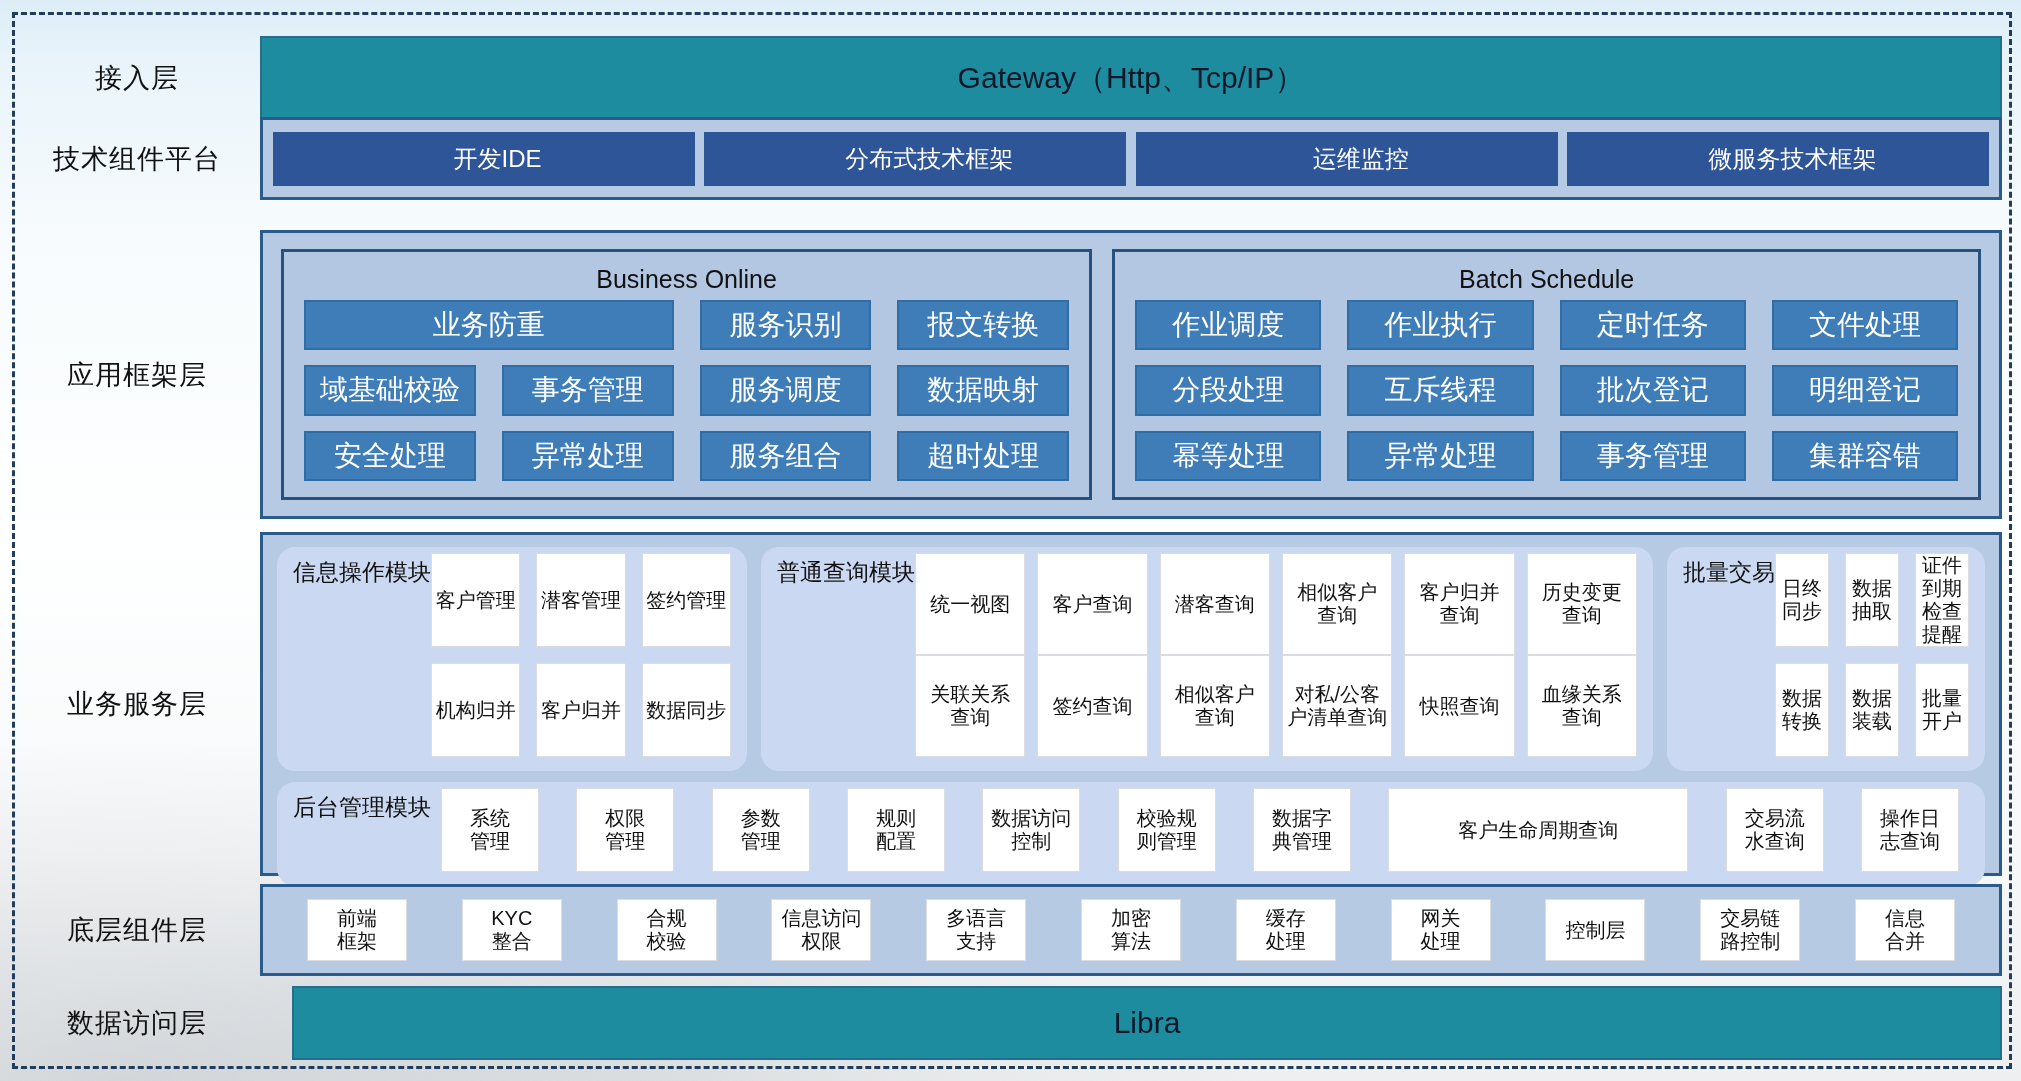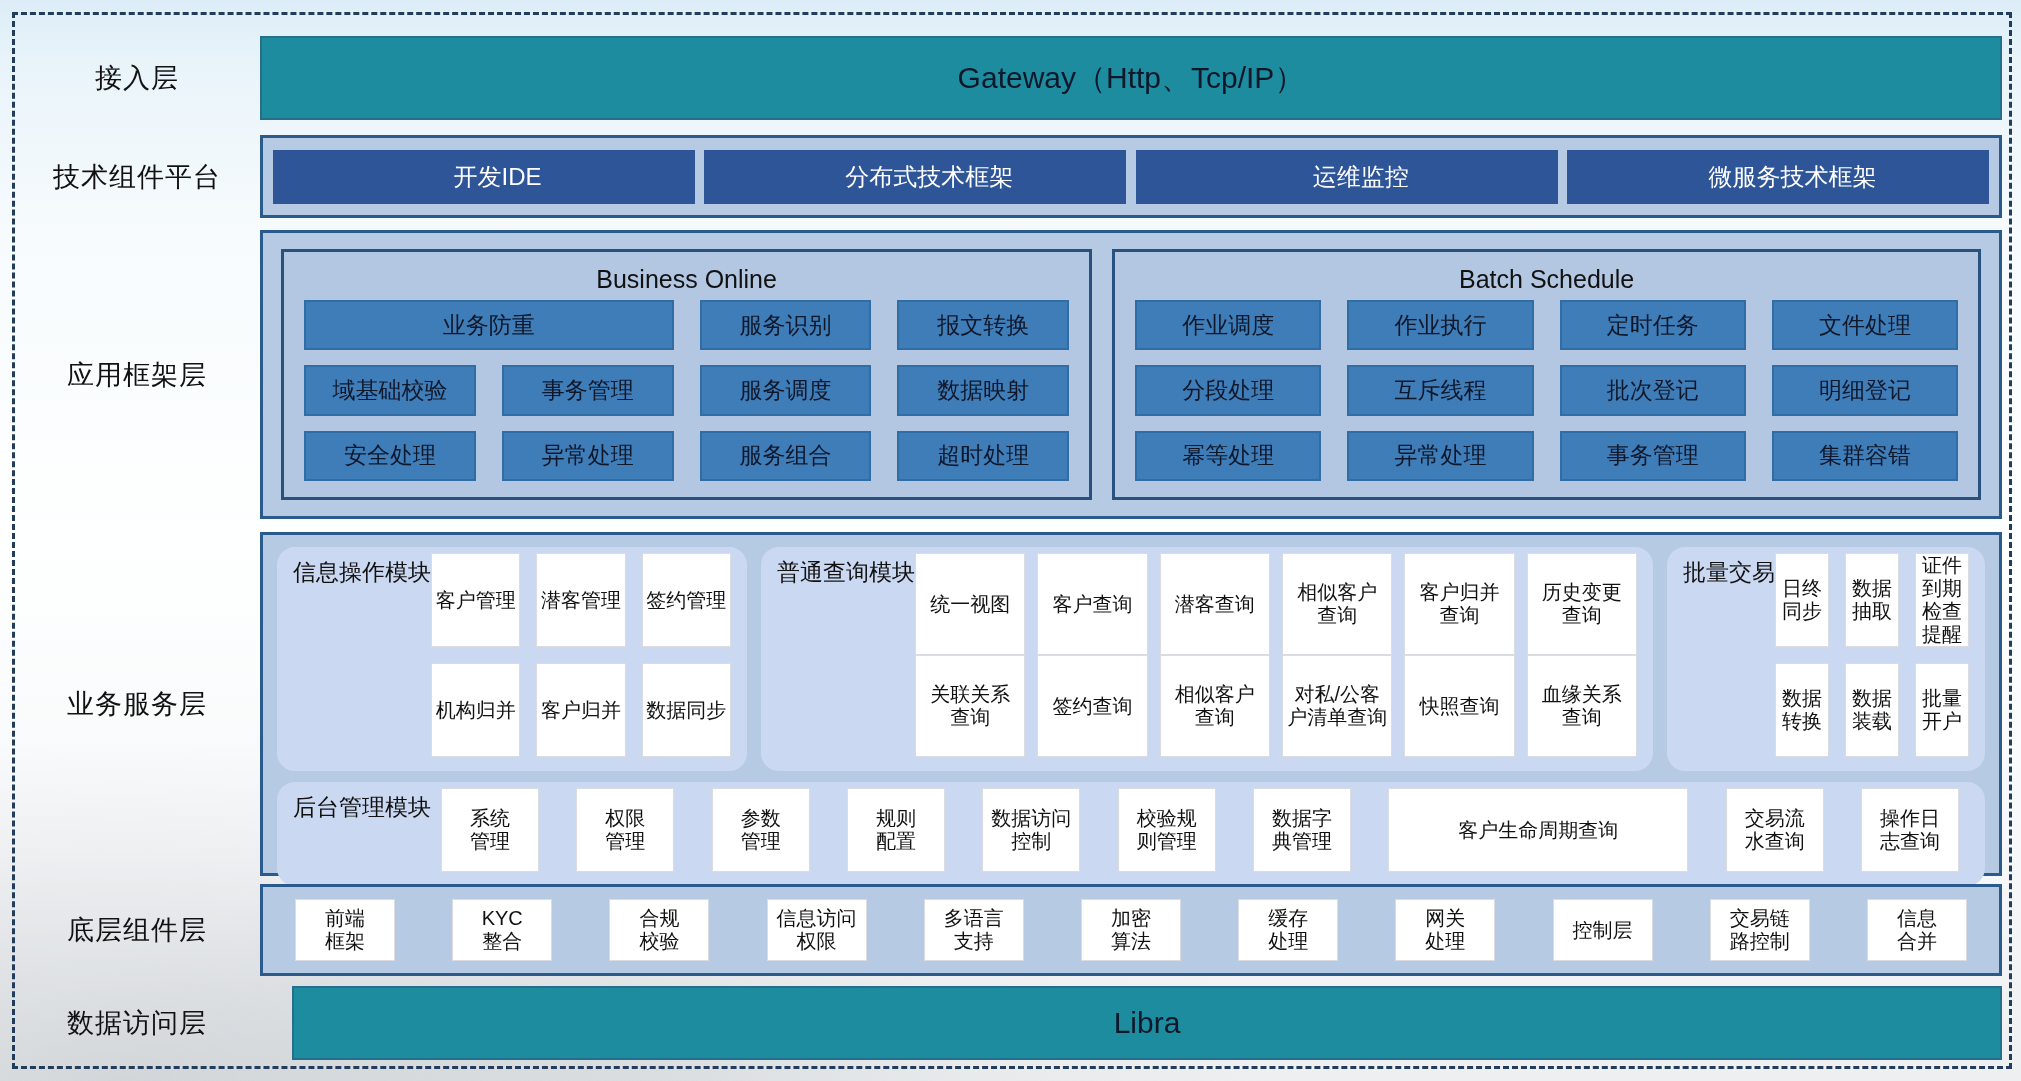--- a/index.html
+++ b/index.html
@@ -29,22 +29,22 @@
   
   .app-inner{display:flex;gap:20px;height:100%;box-sizing:border-box;padding:16px 18px;}
   .sub-box{border:3px solid #29517E;background:#B3C6E2;box-sizing:border-box;
     display:flex;flex-direction:column;padding:6px 20px 16px;}
   .sub-box.bo{flex:0.93;}
   .sub-box.bs{flex:1;}
   .box-title{height:42px;display:flex;align-items:center;justify-content:center;
     font-size:25px;color:#111;}
   .blue-grid{flex:1;display:grid;grid-template-columns:repeat(4,1fr);
     grid-template-rows:repeat(3,1fr);gap:15px 26px;}
-  .blue-cell{background:#3F7DB8;border:2px solid #2F6DA4;box-sizing:border-box;color:#0f172a;
-    display:flex;align-items:center;justify-content:center;font-size:23px;}
+  .blue-cell{background:#3F7DB8;border:2px solid #2F6DA4;box-sizing:border-box;color:#ffffff;
+    display:flex;align-items:center;justify-content:center;font-size:28px;}
   .wide2{grid-column:1 / span 2;}
   
   .service-inner{height:100%;box-sizing:border-box;padding:12px 14px;display:flex;flex-direction:column;gap:11px;}
   .service-top{flex:1;display:flex;gap:14px;}
   .panel{background:#CBD8F1;border-radius:18px;box-sizing:border-box;
     padding:6px 16px 14px;display:flex;flex-direction:row;}
   .panel-title{height:38px;display:flex;align-items:center;justify-content:center;
     font-size:23px;color:#111;}
   .info-panel{flex:0 0 470px;}
   .query-panel{flex:1;}
@@ -53,39 +53,39 @@
   .white-grid6{flex:1;display:grid;grid-template-columns:repeat(6,1fr);grid-template-rows:repeat(2,1fr);gap:0 12px;}
   .white-cell{background:#fff;border:1px solid #D9DCE0;box-sizing:border-box;
     display:flex;align-items:center;justify-content:center;text-align:center;
     font-size:20px;line-height:1.15;white-space:pre-line;color:#111;}
   .admin-panel{flex:0 0 104px;}
   .admin-row{flex:1;display:flex;align-items:stretch;justify-content:space-between;padding:0 10px;gap:8px;}
   .admin-cell{flex:0 0 auto;min-width:98px;padding:2px 8px;}
   .admin-cell.wide{min-width:300px;}
   
   .component-inner{height:100%;display:flex;align-items:center;justify-content:space-between;
-    padding:0 32px;box-sizing:border-box;}
+    padding:0 44px;box-sizing:border-box;}
   .comp-cell{width:100px;height:62px;padding:2px 6px;}
 </style>
 </head>
 <body>
 
 <div class="texture"></div>
 <div class="dashed-frame"></div>
 
 <div class="row" style="top:36px;height:84px;">
   <div class="side-label">接入层</div>
   <div class="row-content">
     <div class="teal-bar">
       <span>Gateway（Http、Tcp/IP）</span>
     </div>
   </div>
 </div>
 
-<div class="row" style="top:135px;height:83px;justify-content:flex-end;">
+<div class="row" style="top:117px;height:83px;justify-content:flex-end;">
   <div class="side-label">技术组件平台</div>
   <div class="row-content">
     <div class="container">
       <div class="tech-row-inner">
         <div class="tech-btn">开发IDE</div>
         <div class="tech-btn">分布式技术框架</div>
         <div class="tech-btn">运维监控</div>
         <div class="tech-btn">微服务技术框架</div>
       </div>
     </div>

